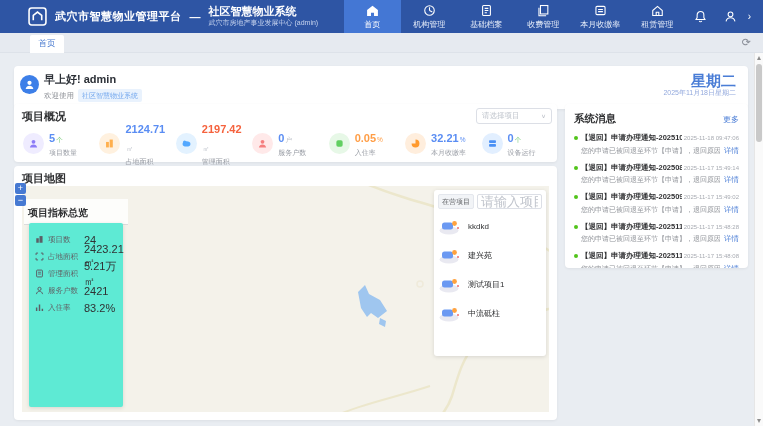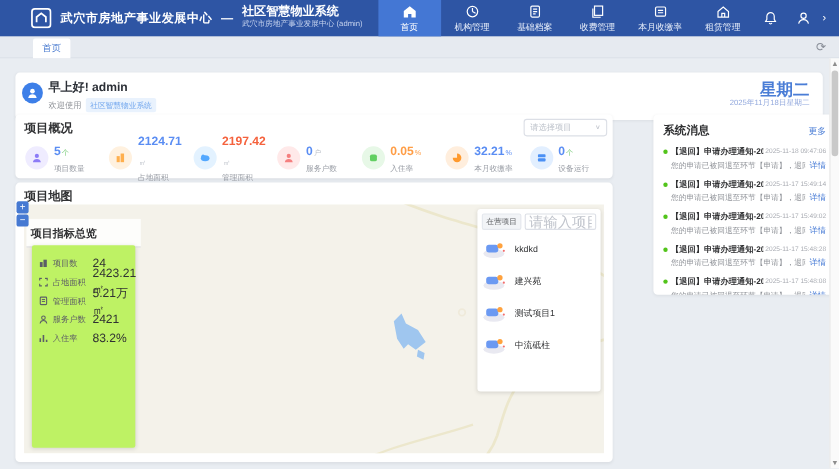--- a/index.html
+++ b/index.html
@@ -75,41 +75,41 @@
   .mapcard { left:14px; top:166px; width:543px; height:254px; }
   .maparea { position:absolute; left:8px; top:20px; width:527px; height:226px;
     background:#f4f2ea; overflow:visible; }
   .maparea > svg.terrain { position:absolute; left:0; top:0; }
   .zoomctl { position:absolute; left:-7px; top:-3px; display:flex; flex-direction:column; gap:1px; z-index:6; }
   .zbtn { width:11px; height:11px; background:#4679d2; color:#fff; font-size:9px; line-height:11px;
     text-align:center; border-radius:2px; cursor:pointer; }
   .ind-head { position:absolute; left:2px; top:13px; width:104px; padding:3px 4px 4px;
     background:rgba(255,255,255,.82); border-bottom:1px solid #dcdcdc; z-index:5; }
   .ind-title { font-size:10px; font-weight:bold; color:#303133; }
-  .ind-card { position:absolute; left:7px; top:37px; width:94px; height:184px; background:#bef264;
+  .ind-card { position:absolute; left:7px; top:37px; width:94px; height:184px; background:#5eead4;
     border-radius:2px; box-shadow:0 1px 4px rgba(0,0,0,.12); padding:8px 6px; z-index:5; }
   .ind-row { display:flex; align-items:center; height:17px; }
   .ind-row svg { width:9px; height:9px; flex:none; margin-right:4px; }
   .ind-label { font-size:7.5px; color:#606266; width:36px; flex:none; }
   .ind-val { font-size:11px; color:#303133; }
   
   .plist { position:absolute; left:412px; top:4px; width:112px; height:166px; background:#fff;
     border-radius:3px; box-shadow:0 1px 4px rgba(0,0,0,.12); padding:4px; z-index:5; }
   .plist-head { display:flex; height:15px; margin-bottom:3px; }
   .plist-tab { background:#f2f4f7; border:1px solid #e4e7ed; font-size:7px; color:#606266;
     display:flex; align-items:center; padding:0 3px; border-radius:2px; cursor:pointer; white-space:nowrap; }
   .plist-search { flex:1; margin-left:3px; border:1px solid #dcdfe6; border-radius:2px;
     font-size:13px; color:#606266; padding:0 3px; outline:none; min-width:0;
     font-family:"Liberation Sans","DejaVu Sans",sans-serif; }
   .plist-search::placeholder { color:#c0c4cc; }
   .plist-item { display:flex; align-items:center; height:29px; cursor:pointer; }
   .plist-item svg { width:24px; height:17px; flex:none; }
   .pname { font-size:8px; color:#303133; margin-left:6px; white-space:nowrap; }
   
-  .msgs { left:565px; top:104px; width:166px; height:164px; padding:8px 9px; overflow:hidden;margin-left:29px; }
+  .msgs { left:565px; top:104px; width:183px; height:164px; padding:8px 9px; overflow:hidden; }
   .msg-head { display:flex; justify-content:space-between; align-items:center; }
   .msg-title { font-size:10.5px; font-weight:bold; color:#303133; }
   .msg-more { font-size:8px; color:#4a7dd6; cursor:pointer; }
   .msg-item { margin-top:7px; }
   .msg-r1 { display:flex; align-items:center; }
   .dot { width:4px; height:4px; border-radius:50%; background:#52c41a; flex:none; margin-right:3px; }
   .m-t { font-size:7.5px; font-weight:bold; color:#303133; white-space:nowrap; overflow:hidden; flex:1; }
   .m-time { font-size:6px; color:#a8abb2; white-space:nowrap; margin-left:2px; }
   .msg-r2 { display:flex; align-items:center; margin-top:2.5px; padding-left:7px; }
   .m-d { font-size:7px; color:#909399; white-space:nowrap; overflow:hidden; flex:1; }
@@ -128,21 +128,21 @@
 </style>
 </head>
 <body>
 
 <div class="header">
   <div class="h-left">
     <svg class="logo" viewBox="0 0 18 18">
       <rect x="1" y="1" width="16" height="16" rx="2.5" fill="none" stroke="#fff" stroke-width="1.5"></rect>
       <path d="M5 12.5 V8 L9 4.8 L13 8 V12.5" fill="none" stroke="#fff" stroke-width="1.5"></path>
     </svg>
-    <span class="platform-title">武穴市房地产事业发展中心</span>
+    <span class="platform-title">武穴市智慧物业管理平台</span>
     <span class="dash">—</span>
     <div class="sys-block">
       <span class="sys-title">社区智慧物业系统</span>
       <span class="sys-sub">武穴市房地产事业发展中心 (admin)</span>
     </div>
   </div>
   <div class="h-right">
     <div class="nav-item active">
       <svg viewBox="0 0 12 12">
         <path d="M6 1.5 L11 5.6 V11 H7.4 V8 H4.6 V11 H1 V5.6 Z" fill="#fff"></path>

